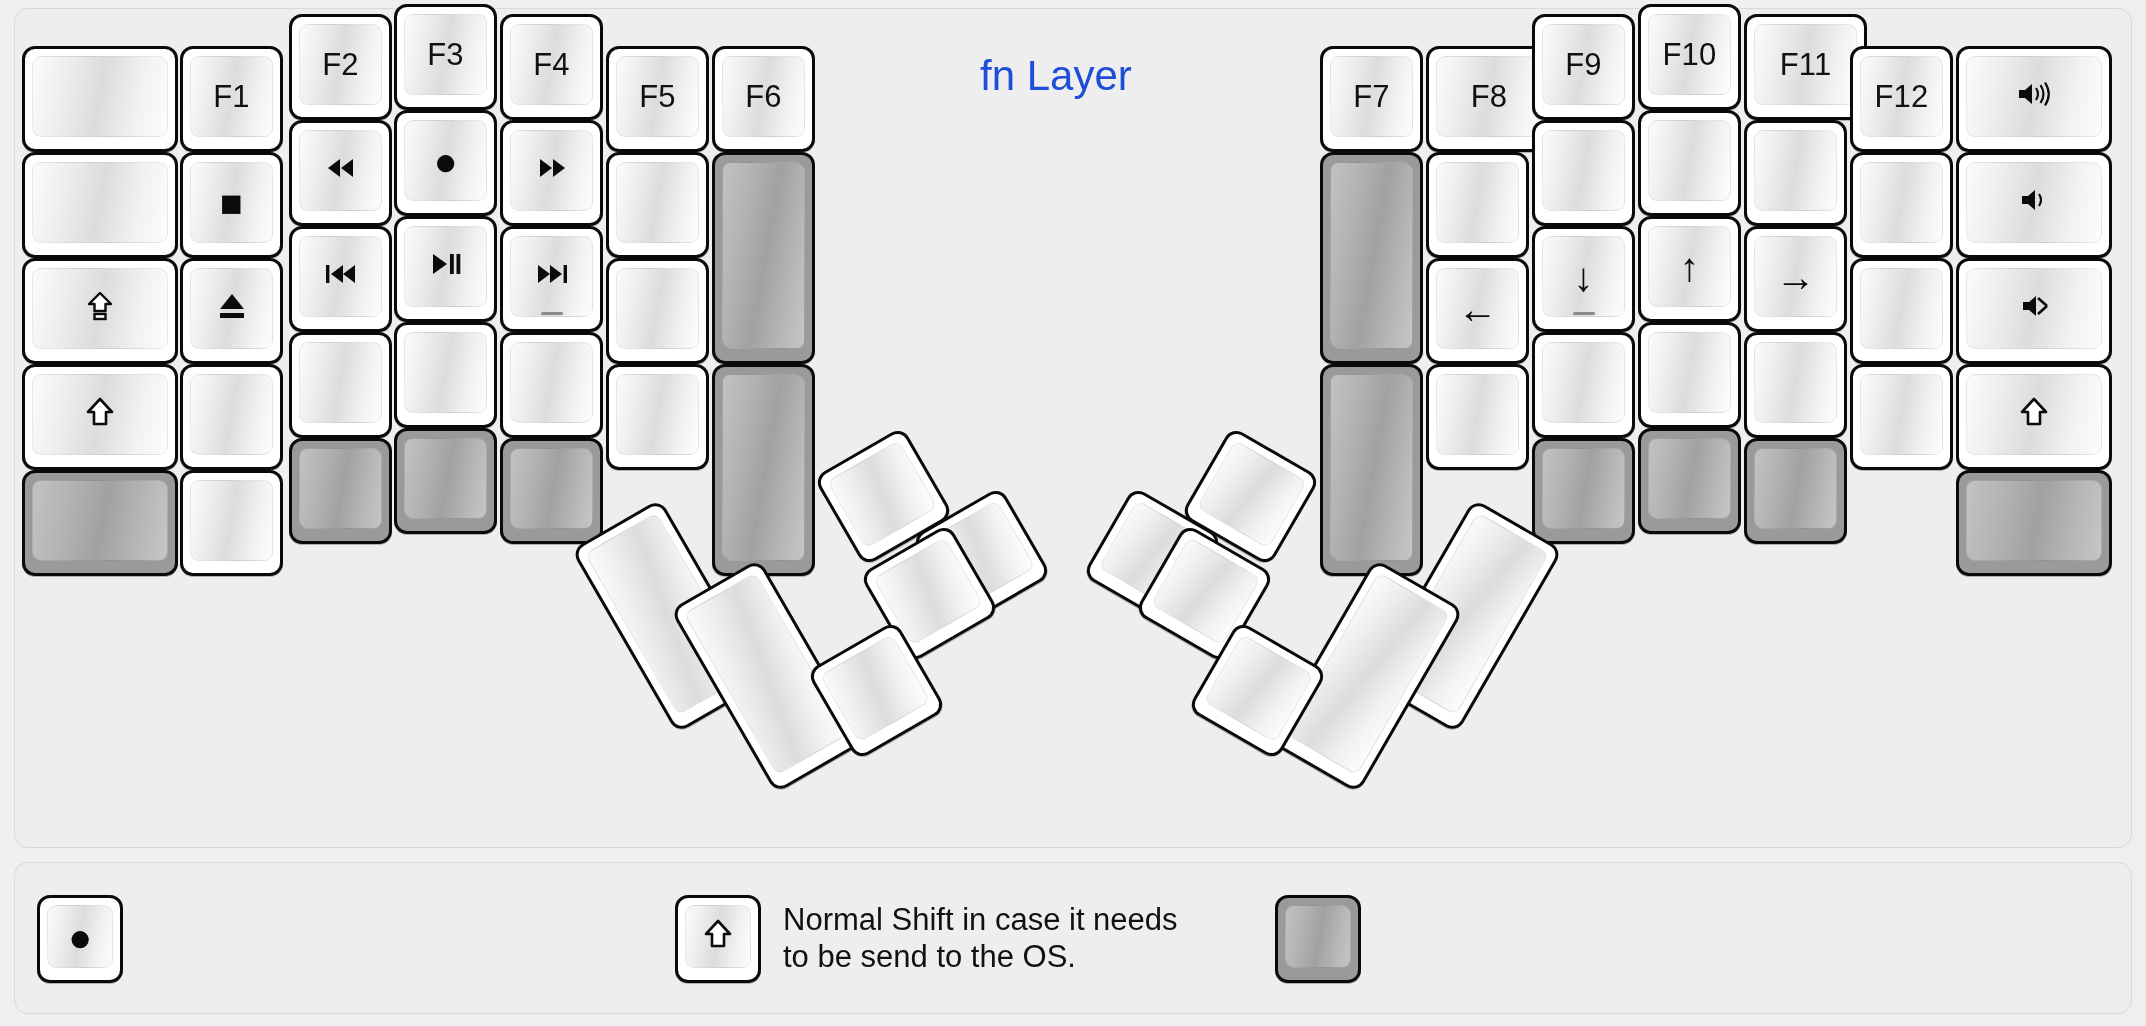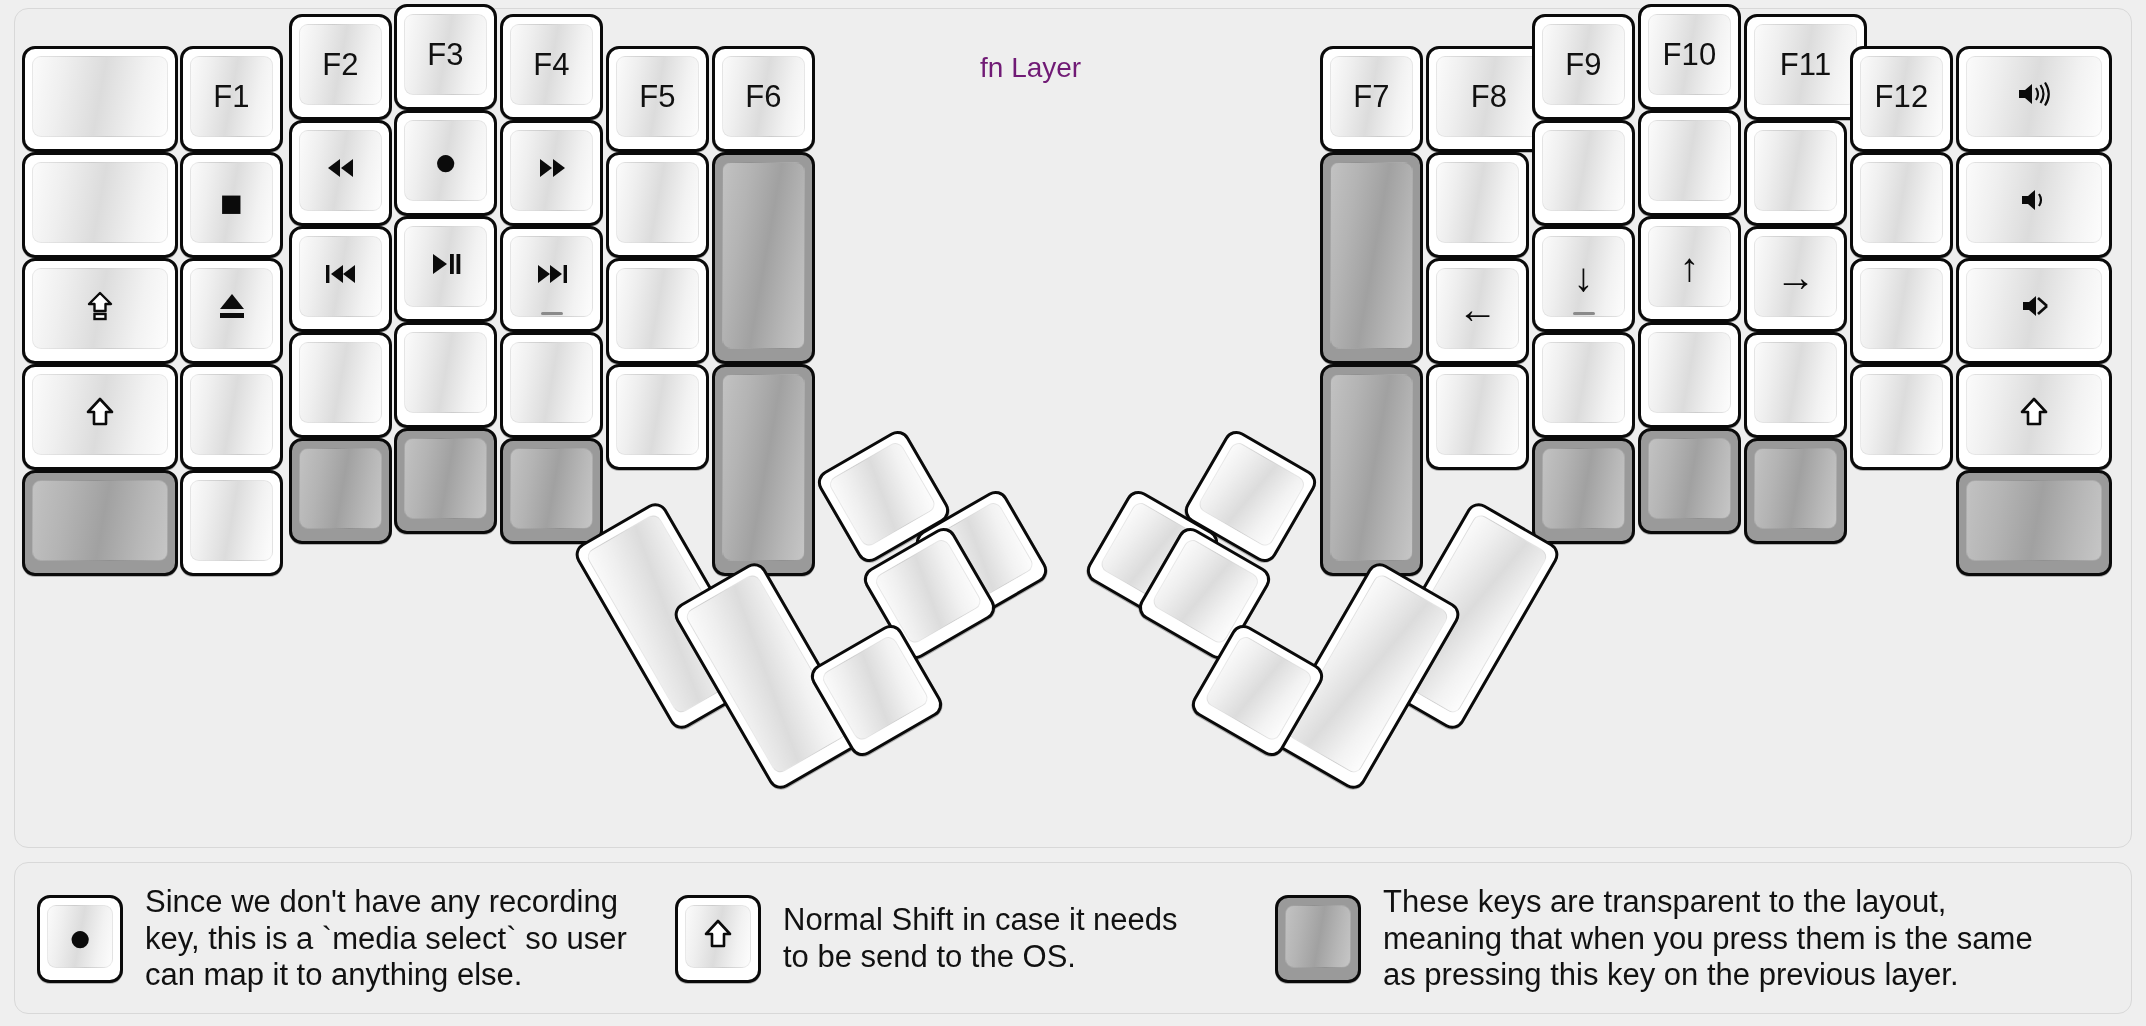--- a/index.html
+++ b/index.html
@@ -65,21 +65,21 @@
     left:50%;transform:translateX(-50%);
     bottom:14px;
     width:22px;height:3px;border-radius:2px;
     background:#8a8a8a;
   }
 
   
   #title{
     position:absolute;
     left:980px;top:52px;
-    font-size:28px;color:#701a75;
+    font-size:42px;color:#1d4ed8;
     user-select:none;
   }
 
   
   .legend-item{position:absolute;top:0;height:152px;display:flex;align-items:center;}
   .legend-key{
     position:relative;
     width:86px;height:88px;
     flex:0 0 auto;
     margin-right:22px;
@@ -428,39 +428,33 @@
     </div>
 
   <div class="panel" id="legend-panel">
     <div id="legend-items">
         <div class="legend-item" style="left: 22px;">
           <div class="key legend-key" style="position: relative; left: 0px; top: 0px;">
             <div class="cap">
               <span class="glyph" style="font-size:40px">●</span>
             </div>
           </div>
-          <div class="legend-text">Since we don't have any recording
-key, this is a `media select` so user
-can map it to anything else.</div>
         </div>
         <div class="legend-item" style="left: 660px;">
           <div class="key legend-key" style="position: relative; left: 0px; top: 0px;">
             <div class="cap">
               <span class="glyph"><svg width="42" height="34" viewBox="0 0 42 34" aria-hidden="true">
                   <path d="M21 4 L33 17 L27 17 L27 29 L15 29 L15 17 L9 17 Z" fill="#fff" stroke="#0b0b0b" stroke-width="2.6" stroke-linejoin="round"></path>
                 </svg></span>
             </div>
           </div>
           <div class="legend-text">Normal Shift in case it needs
 to be send to the OS.</div>
         </div>
         <div class="legend-item" style="left: 1260px;">
           <div class="key legend-key trans" style="position: relative; left: 0px; top: 0px;">
             <div class="cap"></div>
           </div>
-          <div class="legend-text">These keys are transparent to the layout,
-meaning that when you press them is the same
-as pressing this key on the previous layer.</div>
         </div>
       </div>
   </div>
 
 </div>
 
 </body></html>

